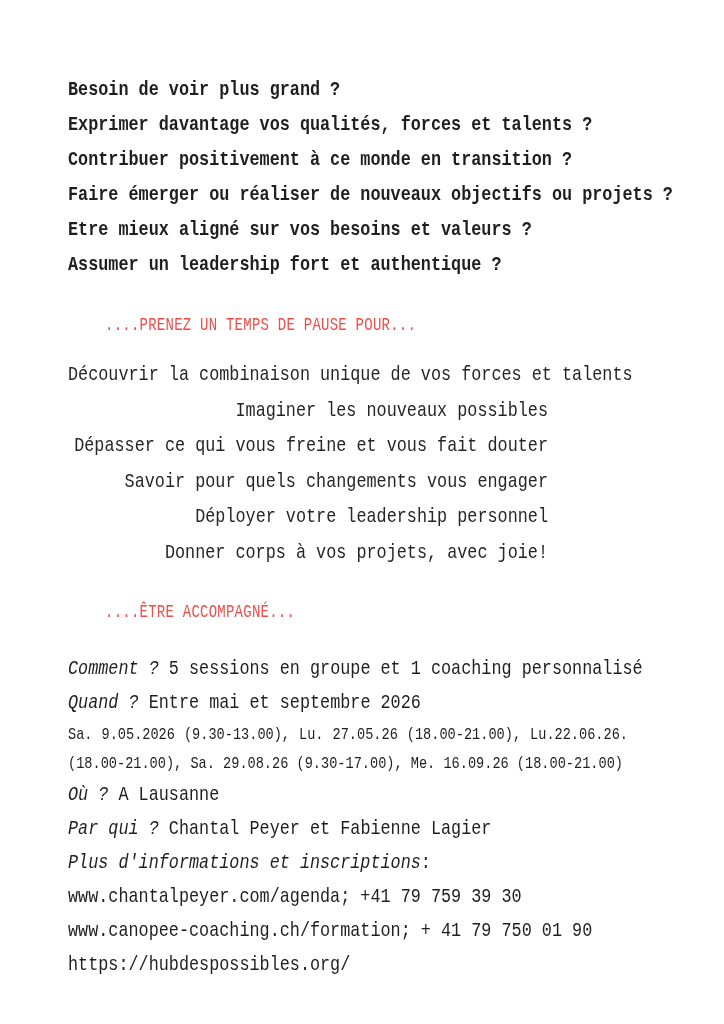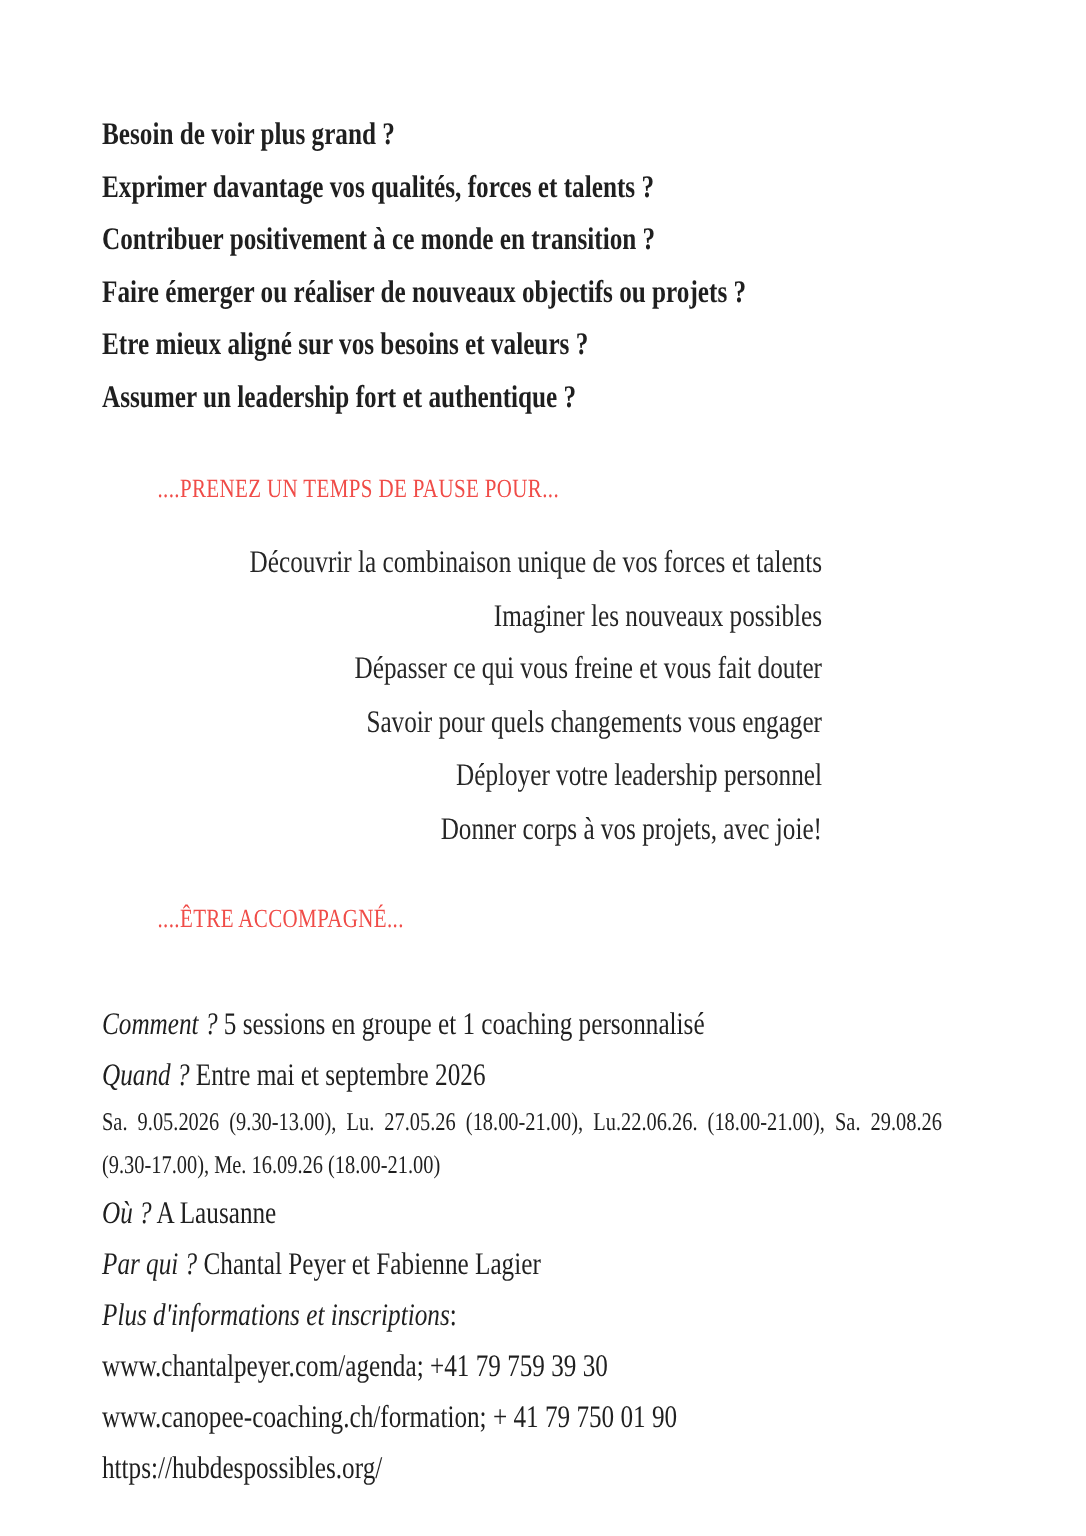--- a/index.html
+++ b/index.html
@@ -6,21 +6,21 @@
   html, body { margin: 0; padding: 0; background: #e9e9e9; }
   .page {
     position: relative;
     width: 724px;
     height: 1024px;
     margin: 0 auto;
     background: var(--paper);
     box-sizing: border-box;
     padding: 72px 56px 0 68px;
     overflow: hidden;
-    font-family: Liberation Serif, serif;
+    font-family: Liberation Mono, monospace;
     color: var(--ink);
   }
   
   .sx { transform: scaleX(0.80); transform-origin: 0 50%; white-space: nowrap; }
   .sx-block { transform: scaleX(0.80); transform-origin: 0 0; }
 
   .questions p {
     margin: 0;
     font-size: 21px;
     line-height: 35px;
@@ -39,21 +39,21 @@
 
   .benefits { margin-top: 17px; text-align: right; }
   .benefits p {
     margin: 0;
     font-size: 21px;
     line-height: 35.5px;
     font-weight: 400;
     color: #262626;
   }
 
-  .details { margin-top: 38px; }
+  .details { margin-top: 25px; }
   .details p {
     margin: 0;
     font-size: 21px;
     line-height: 34px;
     font-weight: 400;
   }
   .it { font-style: italic; }
   .dates {
     width: 700px;            
     font-size: 17px !important;

